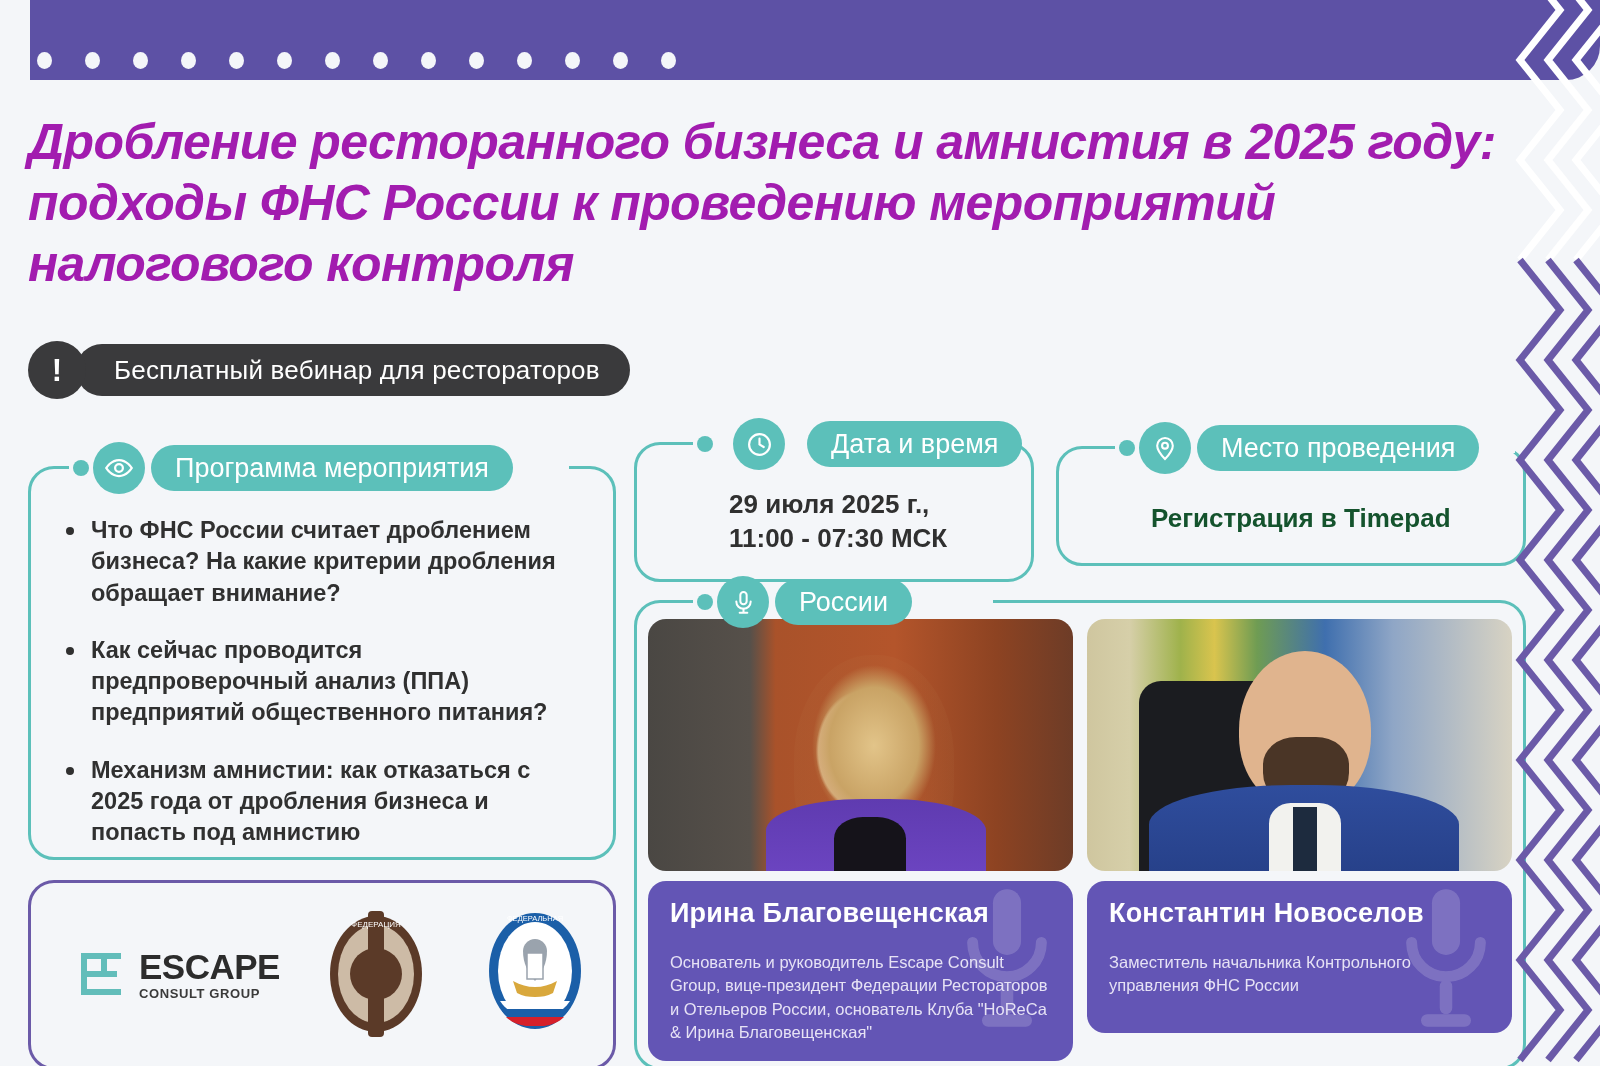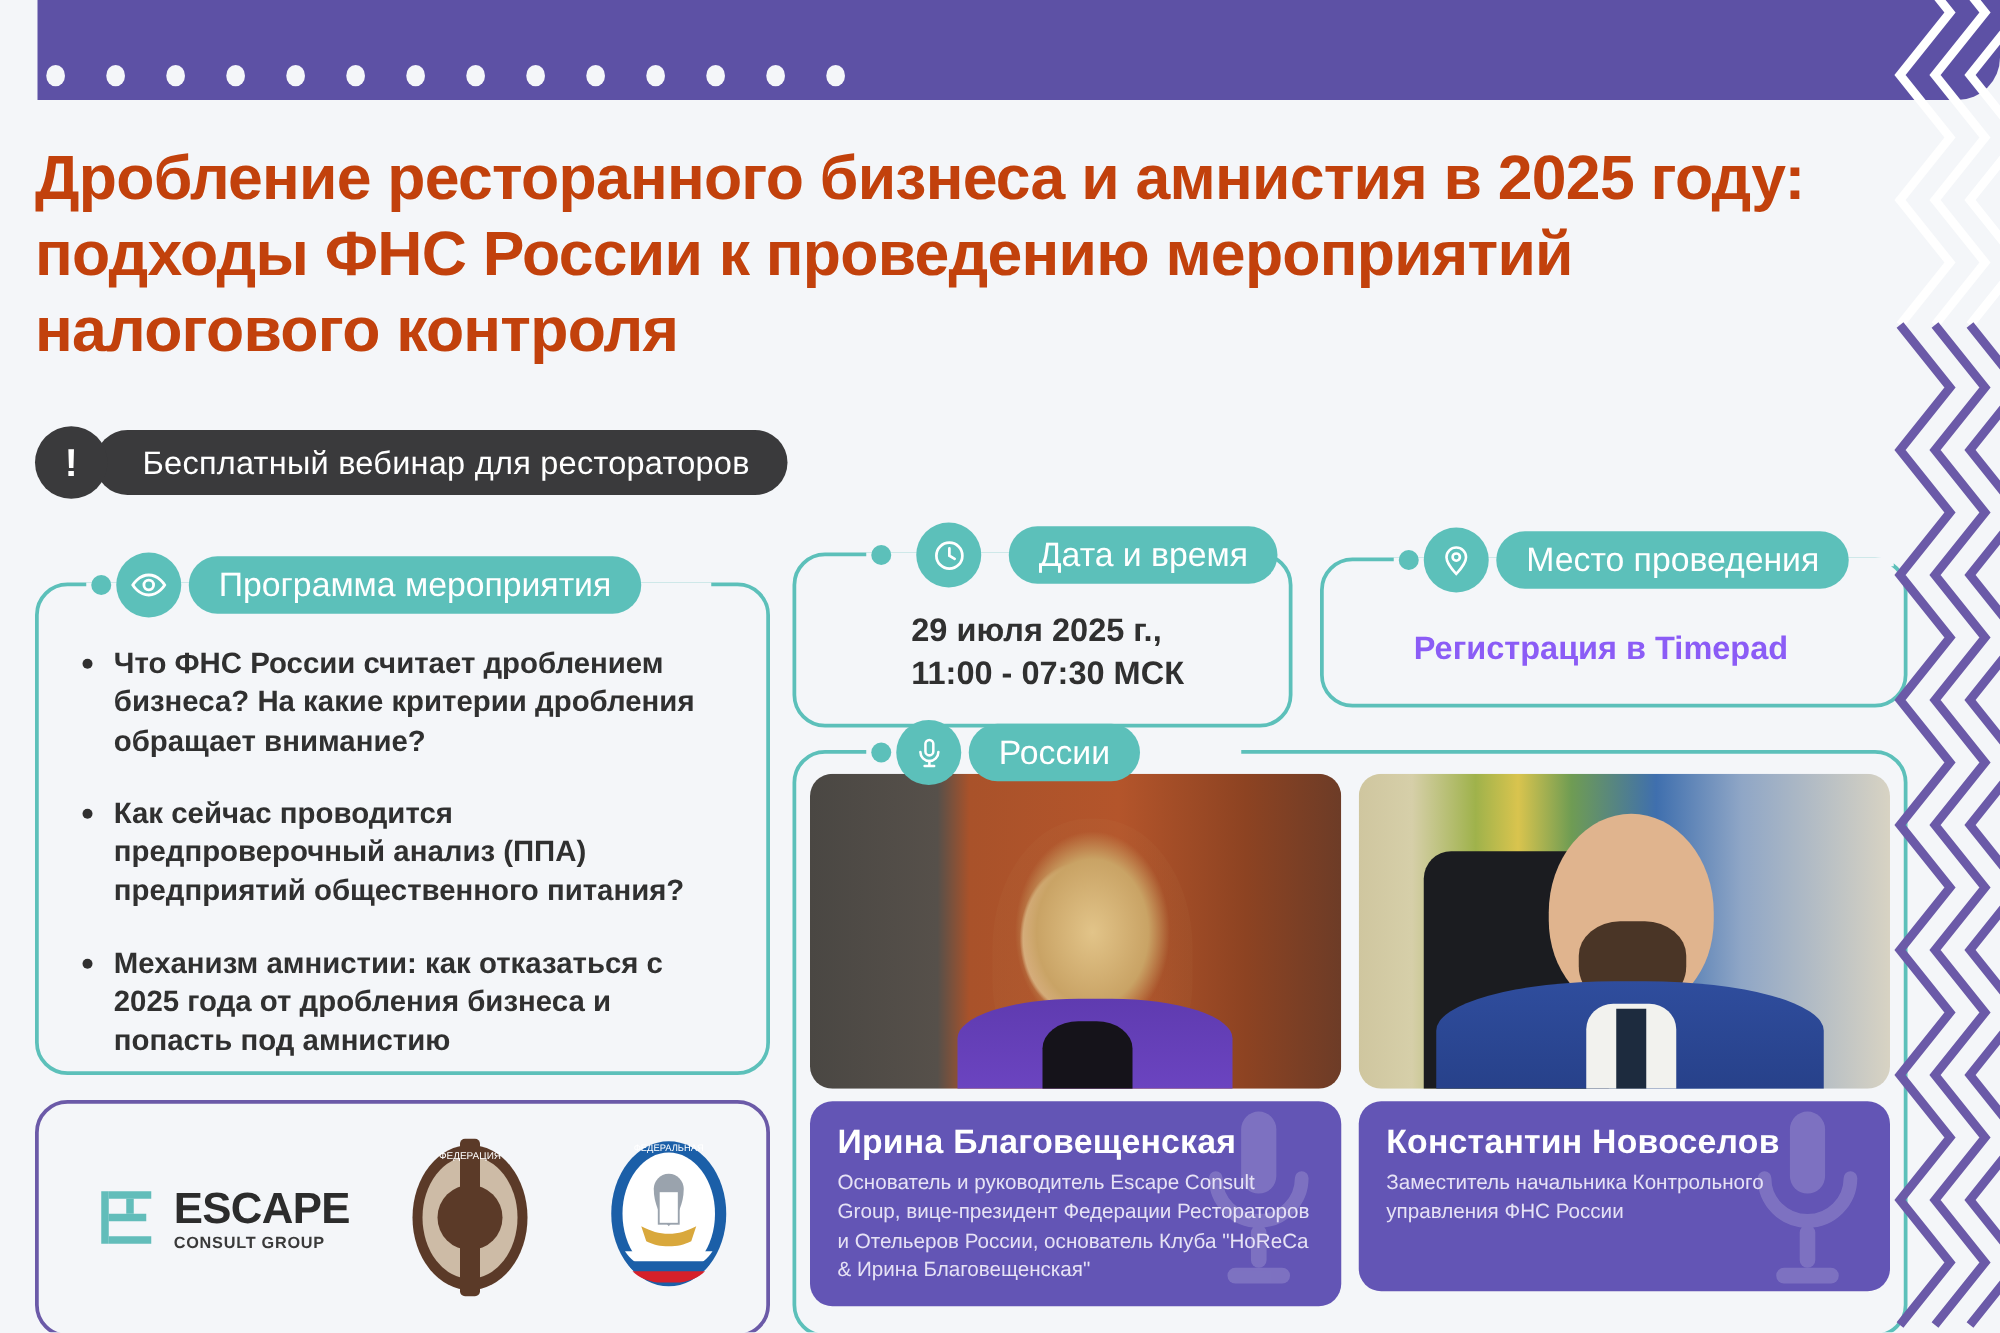--- a/index.html
+++ b/index.html
@@ -66,22 +66,23 @@
   
   .headline {
     position: absolute;
     left: 28px;
     top: 112px;
     width: 1510px;
     font-size: 50px;
     line-height: 1.22;
     font-weight: 800;
     letter-spacing: -0.6px;
-    color: #c2410c;
+    color: #a21caf;
     z-index: 5;
+    font-style: italic;
   }
 
   
   .free-badge {
     position: absolute;
     left: 28px;
     top: 341px;
     display: flex;
     align-items: center;
     z-index: 5;
@@ -218,24 +219,24 @@
   }
 
   
   #card-place {
     left: 1056px;
     top: 446px;
     width: 470px;
     height: 120px;
   }
   .place-text {
-    margin: 54px 0 0 72px;
+    margin: 54px 0 0 92px;
     font-size: 26px;
     font-weight: 700;
-    color: #8b5cf6;
+    color: #14532d;
   }
 
   
   #card-speakers {
     left: 634px;
     top: 600px;
     width: 892px;
     height: 470px;
   }
   .speakers-row {
@@ -264,21 +265,21 @@
     border-radius: 18px;
     padding: 17px 22px 16px 22px;
     color: #ffffff;
     overflow: hidden;
   }
   .speaker-name {
     position: relative;
     font-size: 27px;
     font-weight: 700;
     letter-spacing: 0.2px;
-    margin-bottom: 6px;
+    margin-bottom: 22px;
     z-index: 2;
   }
   .speaker-role {
     position: relative;
     font-size: 16.5px;
     line-height: 1.42;
     color: #e6e2f5;
     z-index: 2;
   }
   .mic-watermark {

